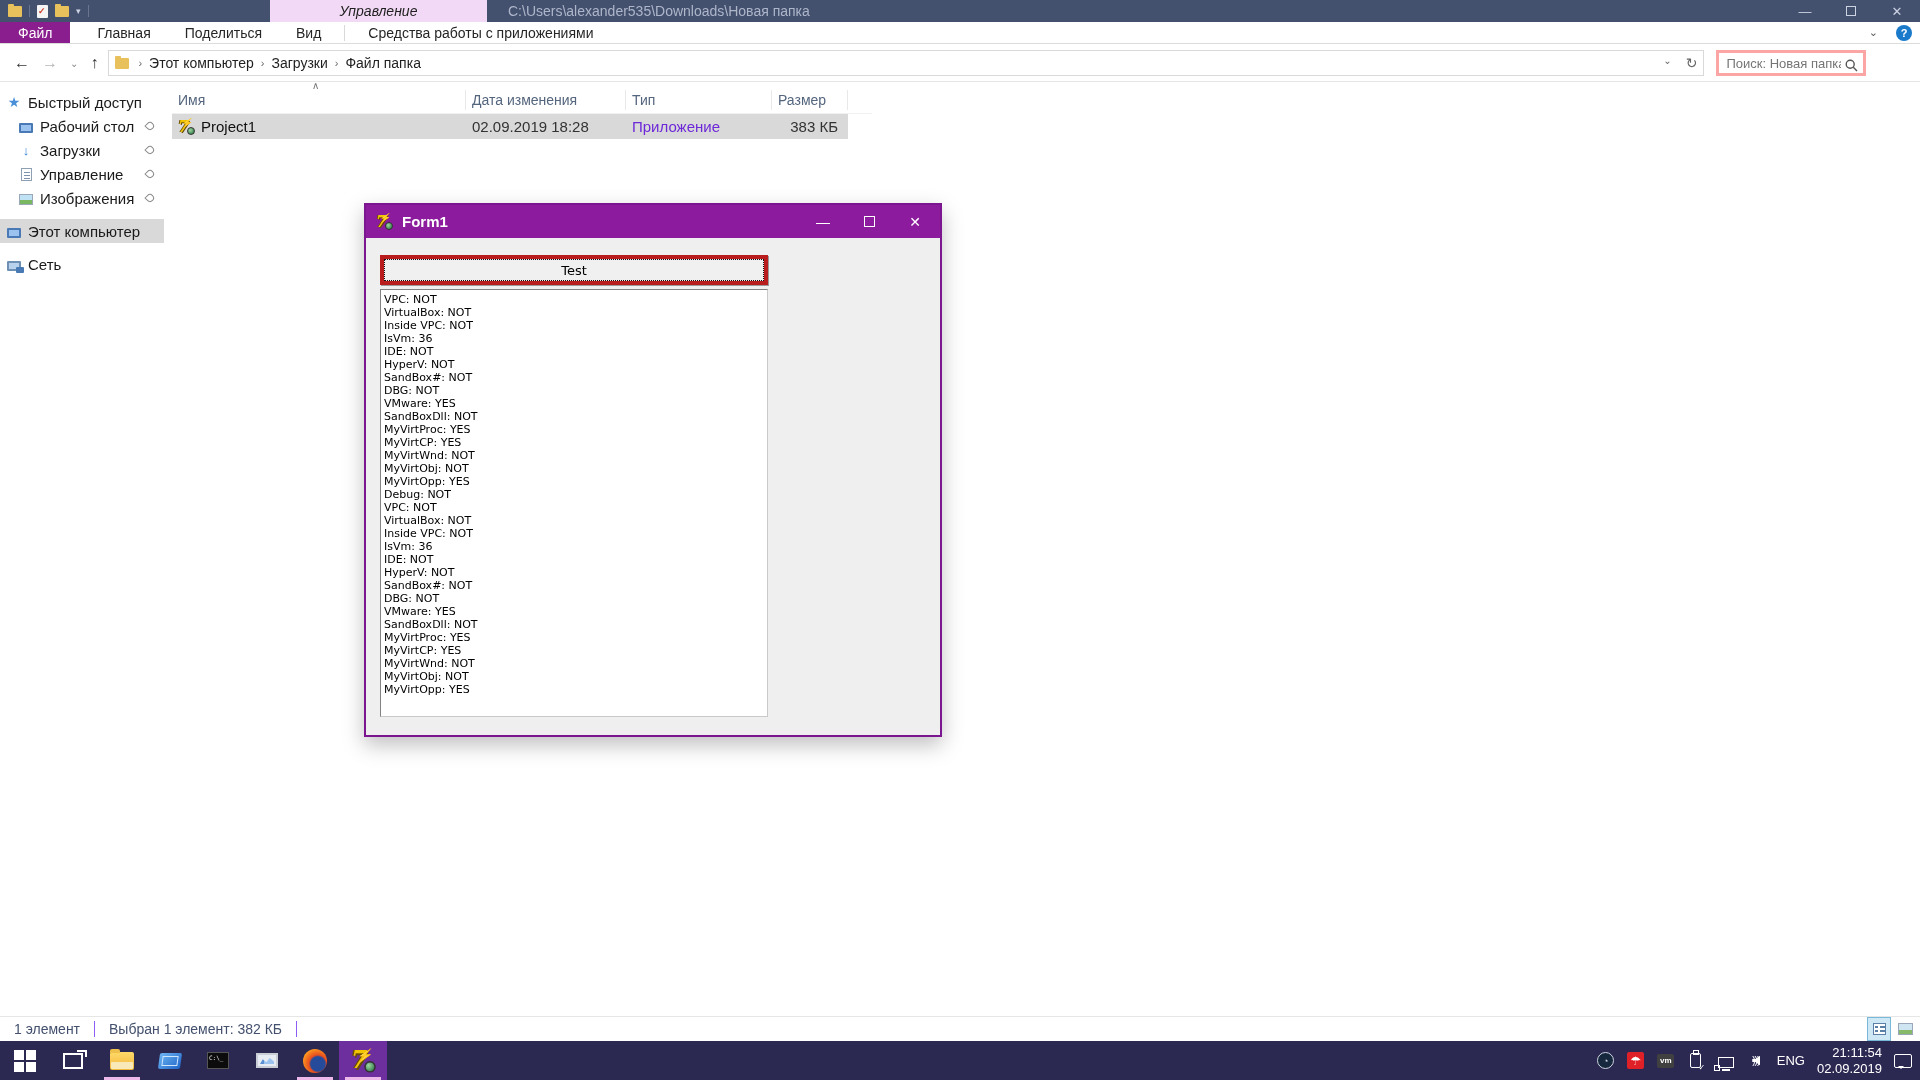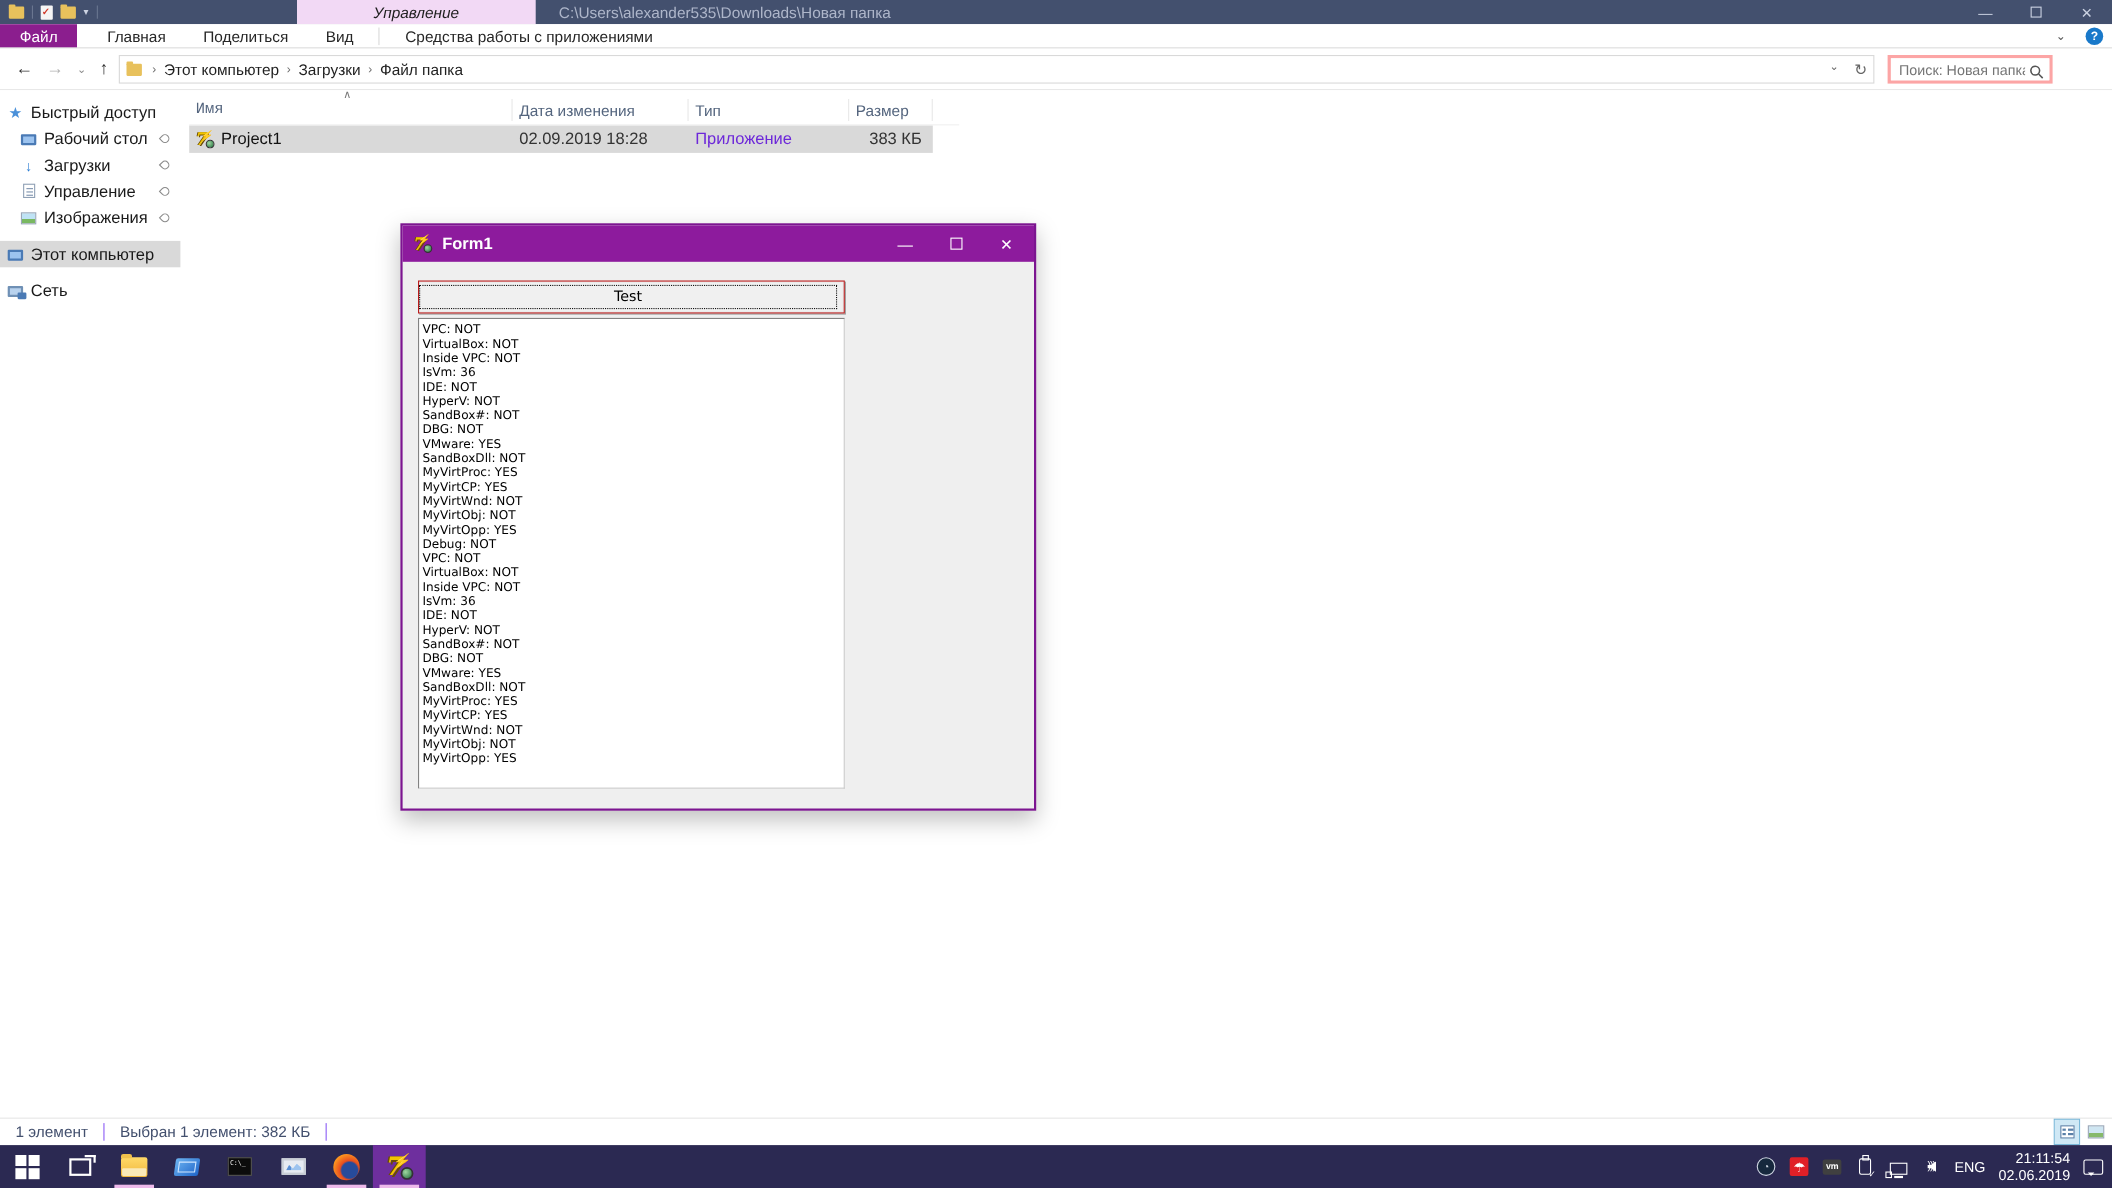--- a/index.html
+++ b/index.html
@@ -82,21 +82,21 @@
             background:#b8d2ee; border-radius:1px; position:relative; top:1px; }
   .ico-net::after { content:""; position:absolute; right:-5px; bottom:-4px; width:8px; height:6px;
             background:#4a7ab5; border-radius:1px; }
 
   
   .filelist { position:absolute; left:172px; top:0; width:700px; }
   .fl-header { display:flex; height:28px; align-items:center; font-size:14px; color:#54657e;
             border-bottom:1px solid #f0f0f0; margin-top:4px; position:relative; }
   .fl-sort { position:absolute; left:140px; top:-6px; color:#777; font-size:10px; }
   .col { padding-left:6px; border-right:1px solid #e8e8e8; height:20px; display:flex; align-items:center; }
-  .col-name { width:294px;font-family:Liberation Mono, monospace; } .col-date { width:160px; } .col-type { width:146px; } .col-size { width:76px; }
+  .col-name { width:294px; } .col-date { width:160px; } .col-type { width:146px; } .col-size { width:76px; }
   .fl-row { display:flex; height:25px; align-items:center; font-size:15px; width:676px; }
   .fl-row.selected { background:#d9d9d9; }
   .cell { padding-left:6px; overflow:hidden; white-space:nowrap; }
   .cell-name { width:294px; color:#111; display:flex; align-items:center; gap:6px; }
   .cell-date { width:160px; color:#333; } .cell-type { width:146px; color:#6d28d9; }
   .cell-size { width:66px; color:#333; text-align:right; }
 
   
   .delphi-glyph { position:relative; display:inline-block; width:17px; height:16px;
             font-family:"DejaVu Serif",serif; }
@@ -126,22 +126,22 @@
   
   .form-window { position:absolute; left:364px; top:203px; width:578px; height:534px;
             background:#efefef; border:2px solid #7c1590; box-shadow:0 8px 20px rgba(0,0,0,.25); }
   .form-titlebar { height:33px; background:#8d1b9d; display:flex; align-items:center; padding-left:10px; }
   .form-title { color:#fff; font-size:15px; font-weight:bold; margin-left:9px; }
   .form-controls { position:absolute; right:14px; top:0; height:33px; display:flex; gap:24px;
             align-items:center; }
   .f-btn { color:#fff; width:22px; text-align:center; font-size:14px; }
   .f-btn .sq { display:inline-block; width:11px; height:11px; border:1.5px solid #fff; }
   .test-button { position:absolute; left:14px; top:50px; width:388px; height:30px; background:#f0f0f0;
-            border:1px solid #b91c1c; box-shadow:inset 0 0 0 1px #e9e9e9, 1px 1px 0 #9a9a9a;
-            display:flex; align-items:center; }
+            border:4px solid #b91c1c; box-shadow:inset 0 0 0 1px #e9e9e9, 1px 1px 0 #9a9a9a;
+            display:flex; align-items:center; justify-content:center; }
   .test-inner { width:380px; height:22px; border:1px dotted #111; display:flex; align-items:center;
             justify-content:center; font-size:13px; color:#000; font-family:"DejaVu Sans",sans-serif; }
   .listbox { position:absolute; left:14px; top:84px; width:388px; height:428px; background:#fff;
             border:1px solid #828282; border-right-color:#c9c9c9; border-bottom-color:#c9c9c9;
             padding:3px 0 0 3px; overflow:hidden; }
   .lb-line { font-family:"DejaVu Sans",sans-serif; font-size:11px; line-height:13px; color:#000;
             white-space:pre; }
 
   
   .taskbar { position:absolute; left:0; top:1041px; width:1920px; height:39px; background:#2b2952; }
@@ -471,21 +471,21 @@
       <span class="tray-ico">
           <span class="ico-nettray"></span>
         </span>
       <span class="tray-ico">
           <span class="ico-vol"></span>
           <span class="vol-waves">)))</span>
         </span>
       <span class="tray-lang">ENG</span>
       <span class="tray-clock">
         <div>21:11:54</div>
-        <div>02.06.2019</div>
+        <div>02.09.2019</div>
       </span>
       <span class="tray-ico">
           <span class="ico-bubble"></span>
         </span>
     </div>
   </div>
 
 </div>
 
 </body></html>

